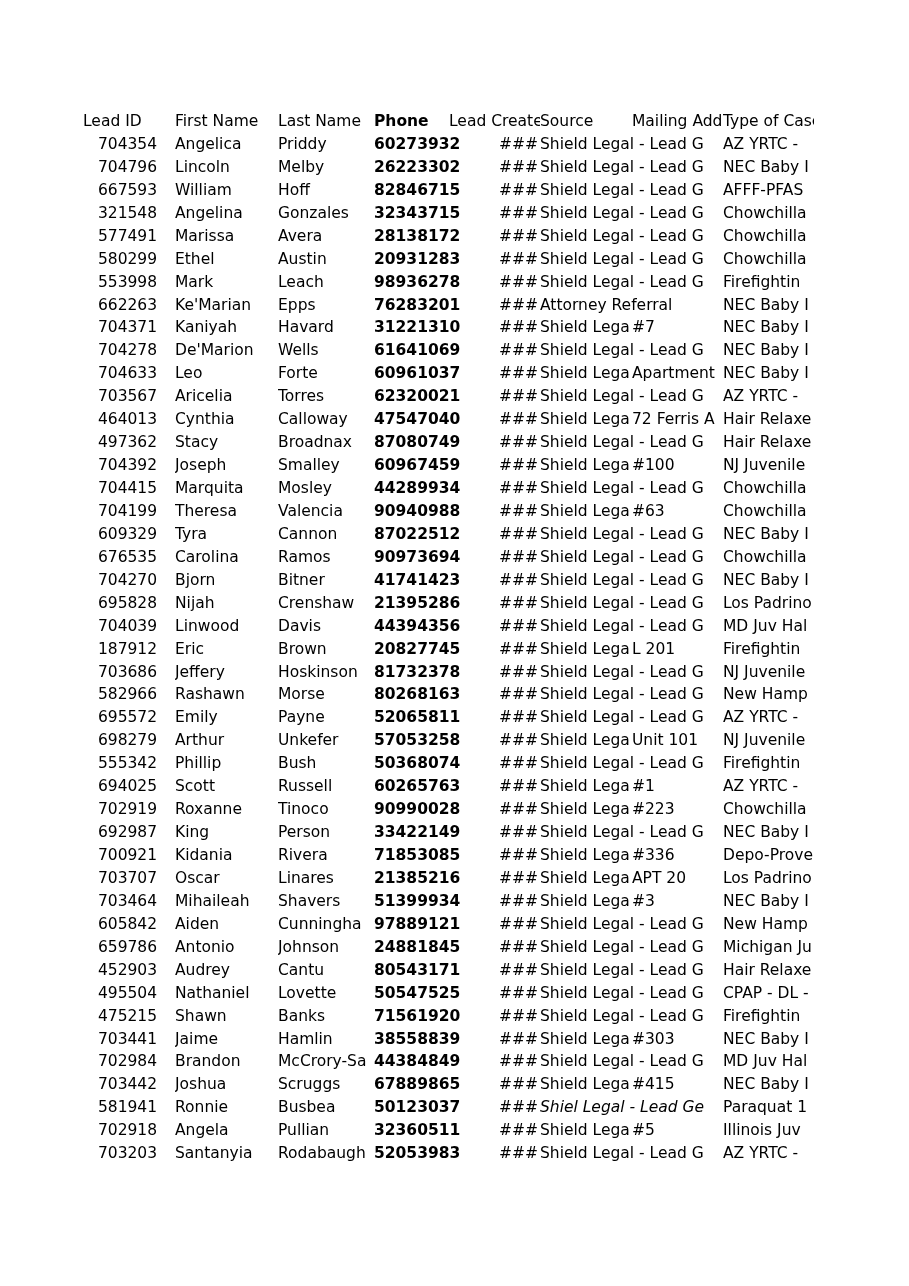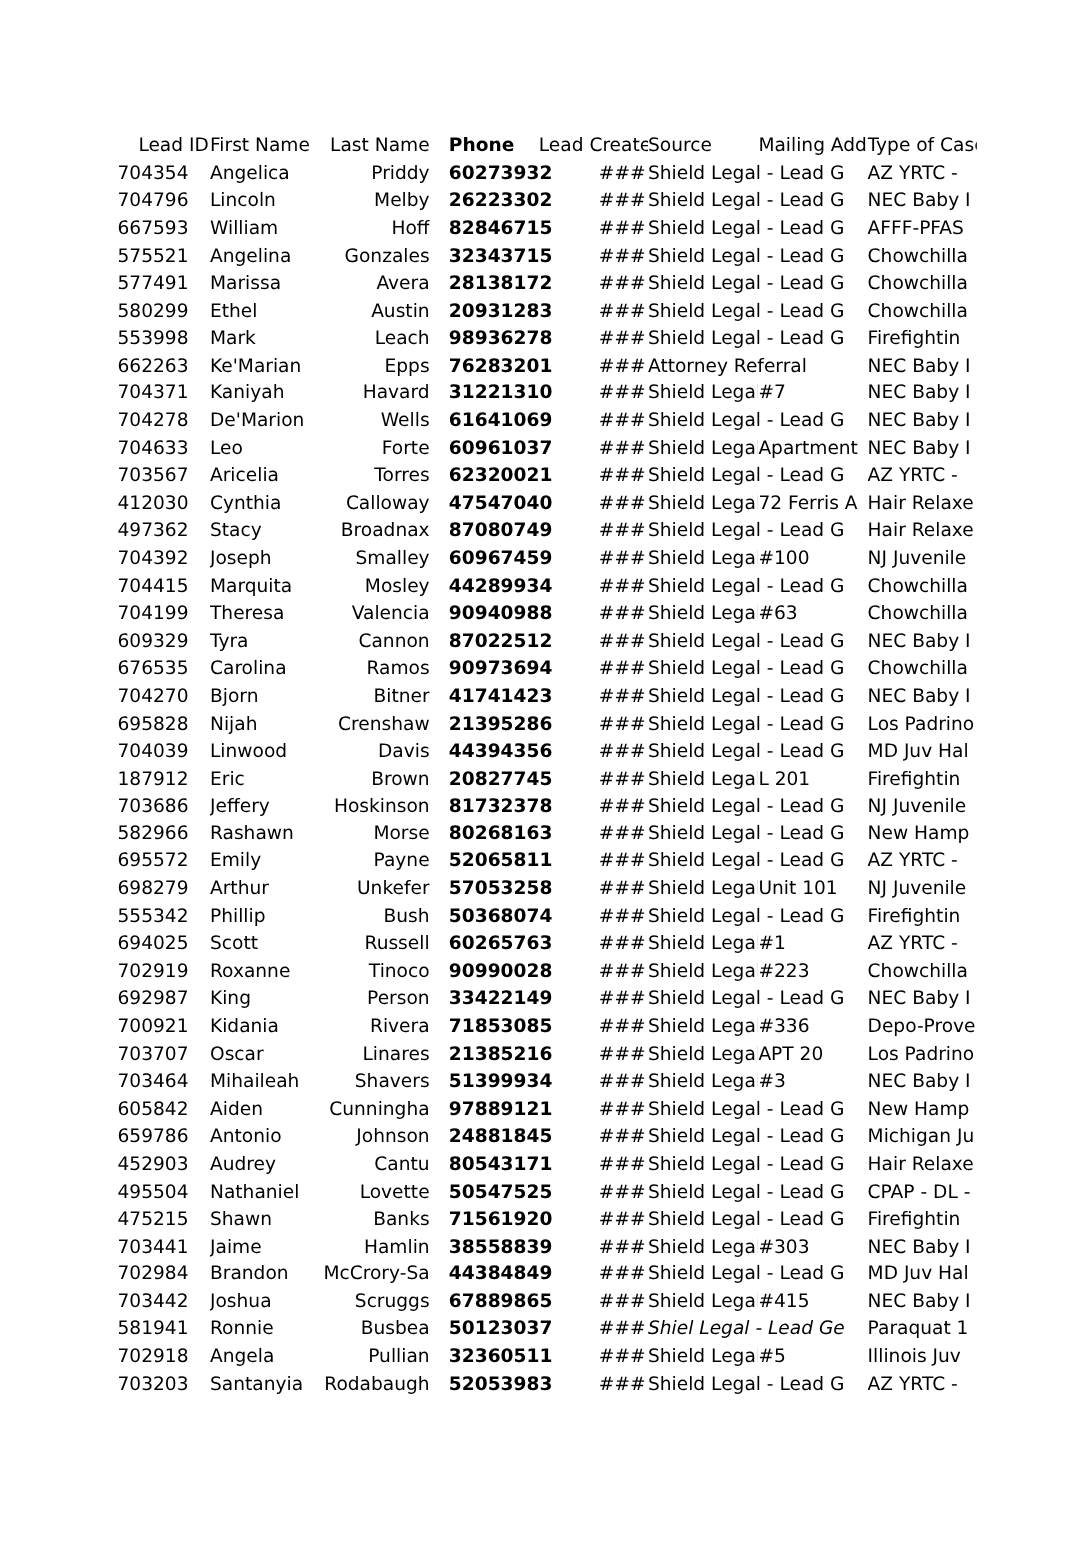--- a/index.html
+++ b/index.html
@@ -30,33 +30,33 @@
       position: absolute;
       top: 0;
       height: 22.95px;
       line-height: 22.95px;
       overflow: hidden;
       white-space: nowrap;
     }
     
     .c-id    { left: 0px;   width: 91px; }
     .c-first { left: 92px;  width: 91px; }
-    .c-last  { left: 184px; width: 91px; text-align: right; }
+    .c-last  { left: 195px; width: 91px; }
     .c-phone { left: 291px; width: 91px; font-weight: bold; }
     .c-date  { left: 366px; width: 91px; }
     .c-src   { left: 457px; width: 91px; }
     .c-mail  { left: 549px; width: 91px; }
     .c-type  { left: 640px; width: 91px; }
 
     .row.body .c-id   { text-align: center; padding-right: 2px; box-sizing: border-box; }
     .row.body .c-date { text-align: right; padding-right: 2px; box-sizing: border-box; }
     .row.body .c-phone { width: 89px; }
 
     .row.header .cell { overflow: hidden; }
-    .row.header .c-id { text-align: right; }
+    .row.header .c-id { text-align: left; }
   </style>
 </head>
 <body>
 
 <div class="sheet">
   <div class="row header">
     <div class="cell c-id">Lead ID</div>
     <div class="cell c-first">First Name</div>
     <div class="cell c-last">Last Name</div>
     <div class="cell c-phone">Phone</div>
@@ -90,21 +90,21 @@
         <div class="cell c-id">667593</div>
         <div class="cell c-first">William</div>
         <div class="cell c-last">Hoff</div>
         <div class="cell c-phone">82846715</div>
         <div class="cell c-date">###</div>
         <div class="cell c-src" style="width: 182px;">Shield Legal - Lead G</div>
         <div class="cell c-mail"></div>
         <div class="cell c-type">AFFF-PFAS</div>
       </div>
       <div class="row body">
-        <div class="cell c-id">575521</div>
+        <div class="cell c-id">321548</div>
         <div class="cell c-first">Angelina</div>
         <div class="cell c-last">Gonzales</div>
         <div class="cell c-phone">32343715</div>
         <div class="cell c-date">###</div>
         <div class="cell c-src" style="width: 182px;">Shield Legal - Lead G</div>
         <div class="cell c-mail"></div>
         <div class="cell c-type">Chowchilla</div>
       </div>
       <div class="row body">
         <div class="cell c-id">577491</div>
@@ -180,21 +180,21 @@
         <div class="cell c-id">703567</div>
         <div class="cell c-first">Aricelia</div>
         <div class="cell c-last">Torres</div>
         <div class="cell c-phone">62320021</div>
         <div class="cell c-date">###</div>
         <div class="cell c-src" style="width: 182px;">Shield Legal - Lead G</div>
         <div class="cell c-mail"></div>
         <div class="cell c-type">AZ YRTC -</div>
       </div>
       <div class="row body">
-        <div class="cell c-id">412030</div>
+        <div class="cell c-id">464013</div>
         <div class="cell c-first">Cynthia</div>
         <div class="cell c-last">Calloway</div>
         <div class="cell c-phone">47547040</div>
         <div class="cell c-date">###</div>
         <div class="cell c-src">Shield Legal</div>
         <div class="cell c-mail">72 Ferris A</div>
         <div class="cell c-type">Hair Relaxe</div>
       </div>
       <div class="row body">
         <div class="cell c-id">497362</div>

